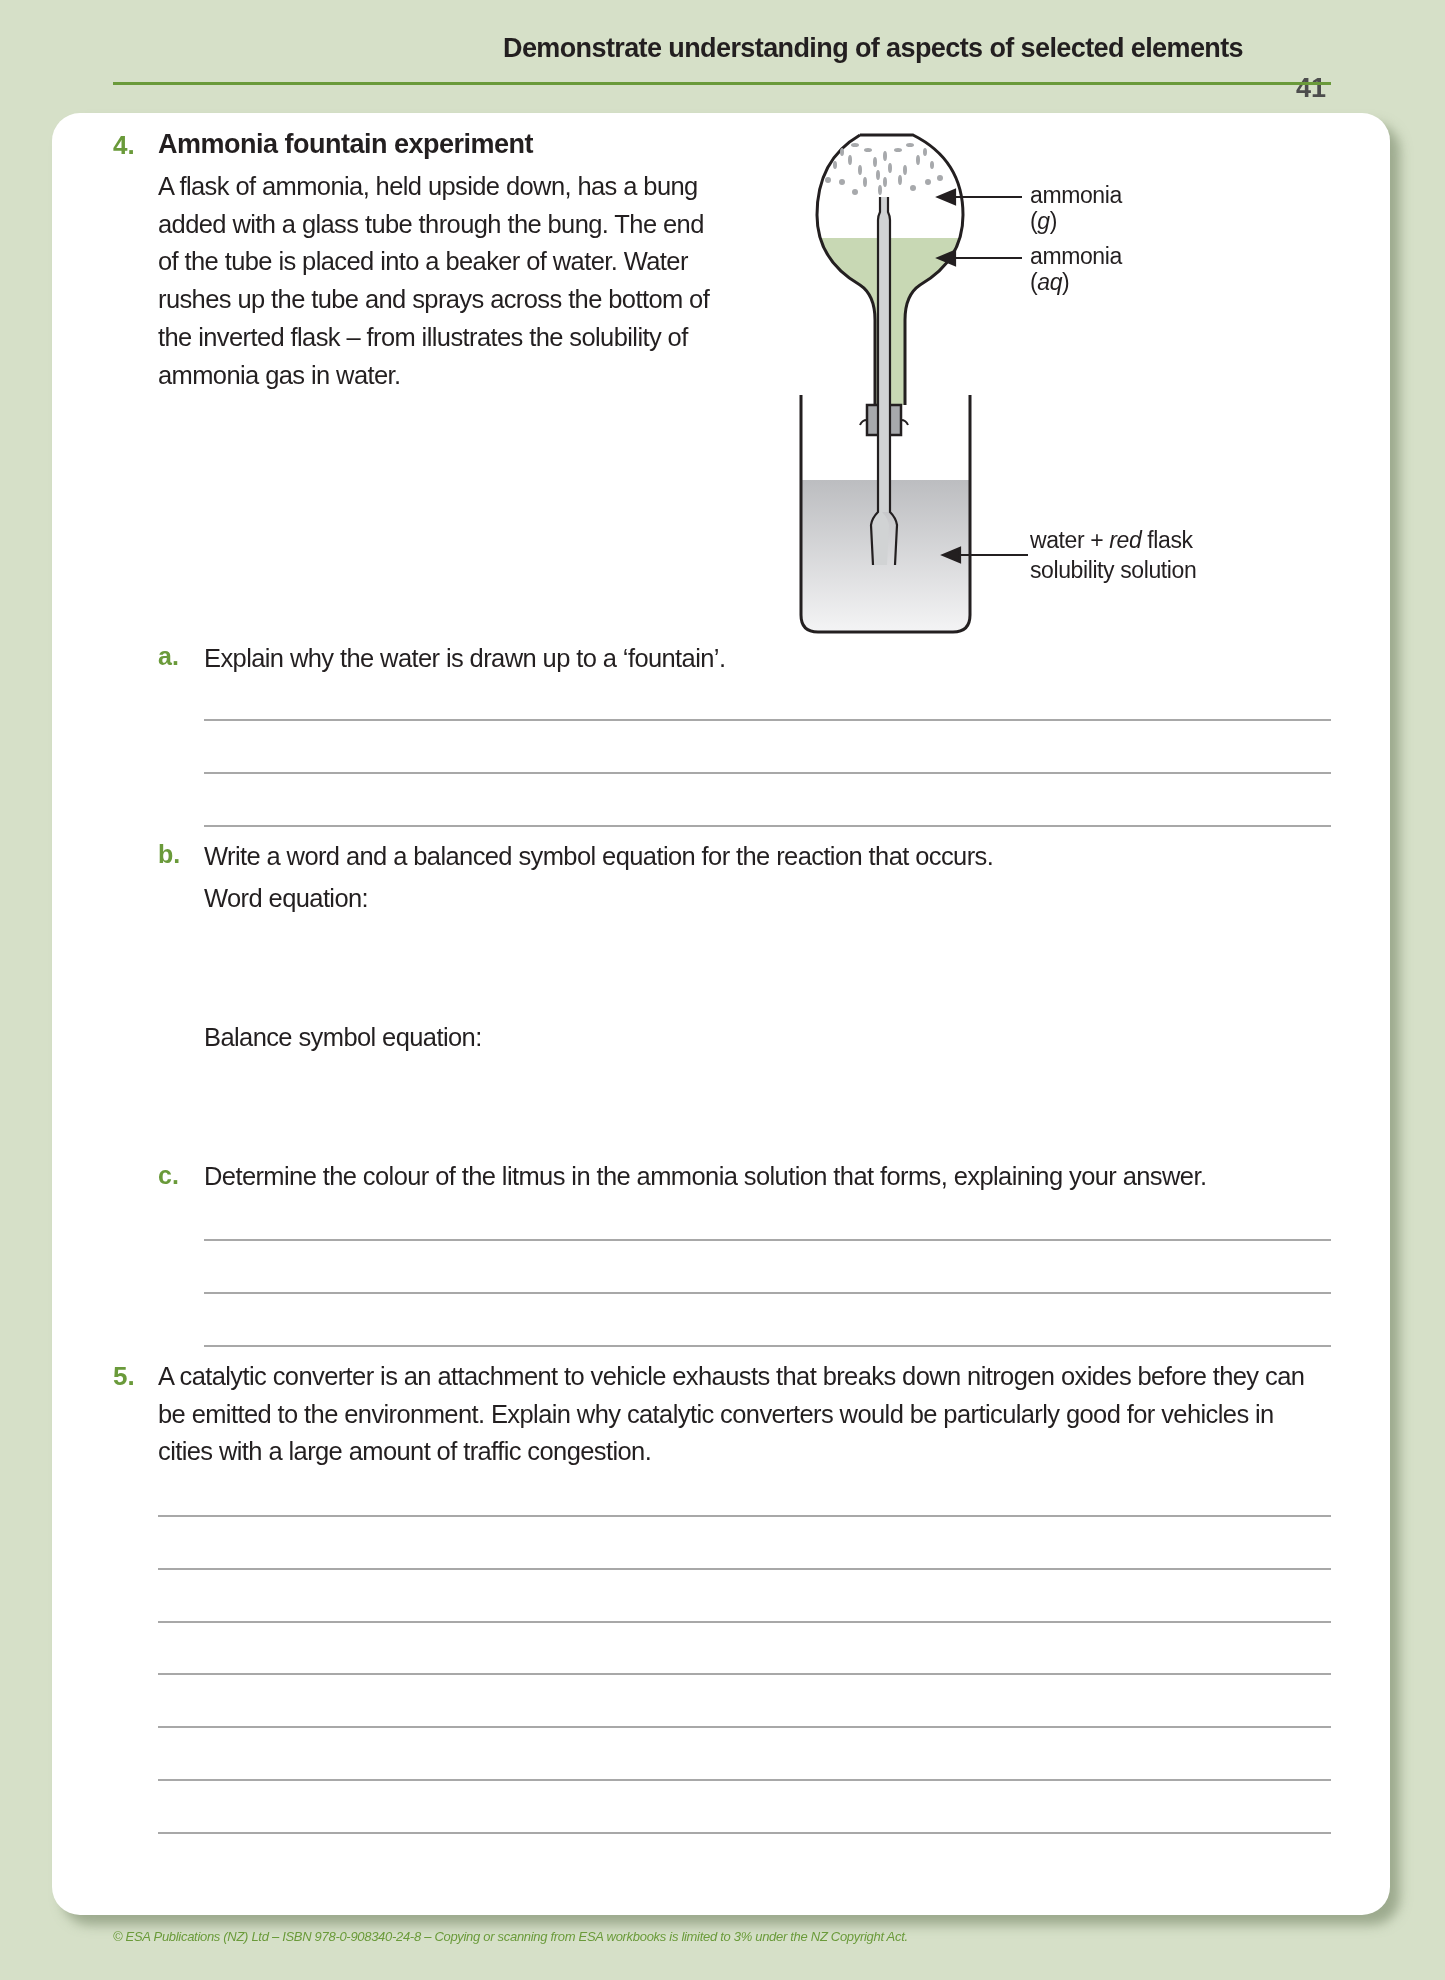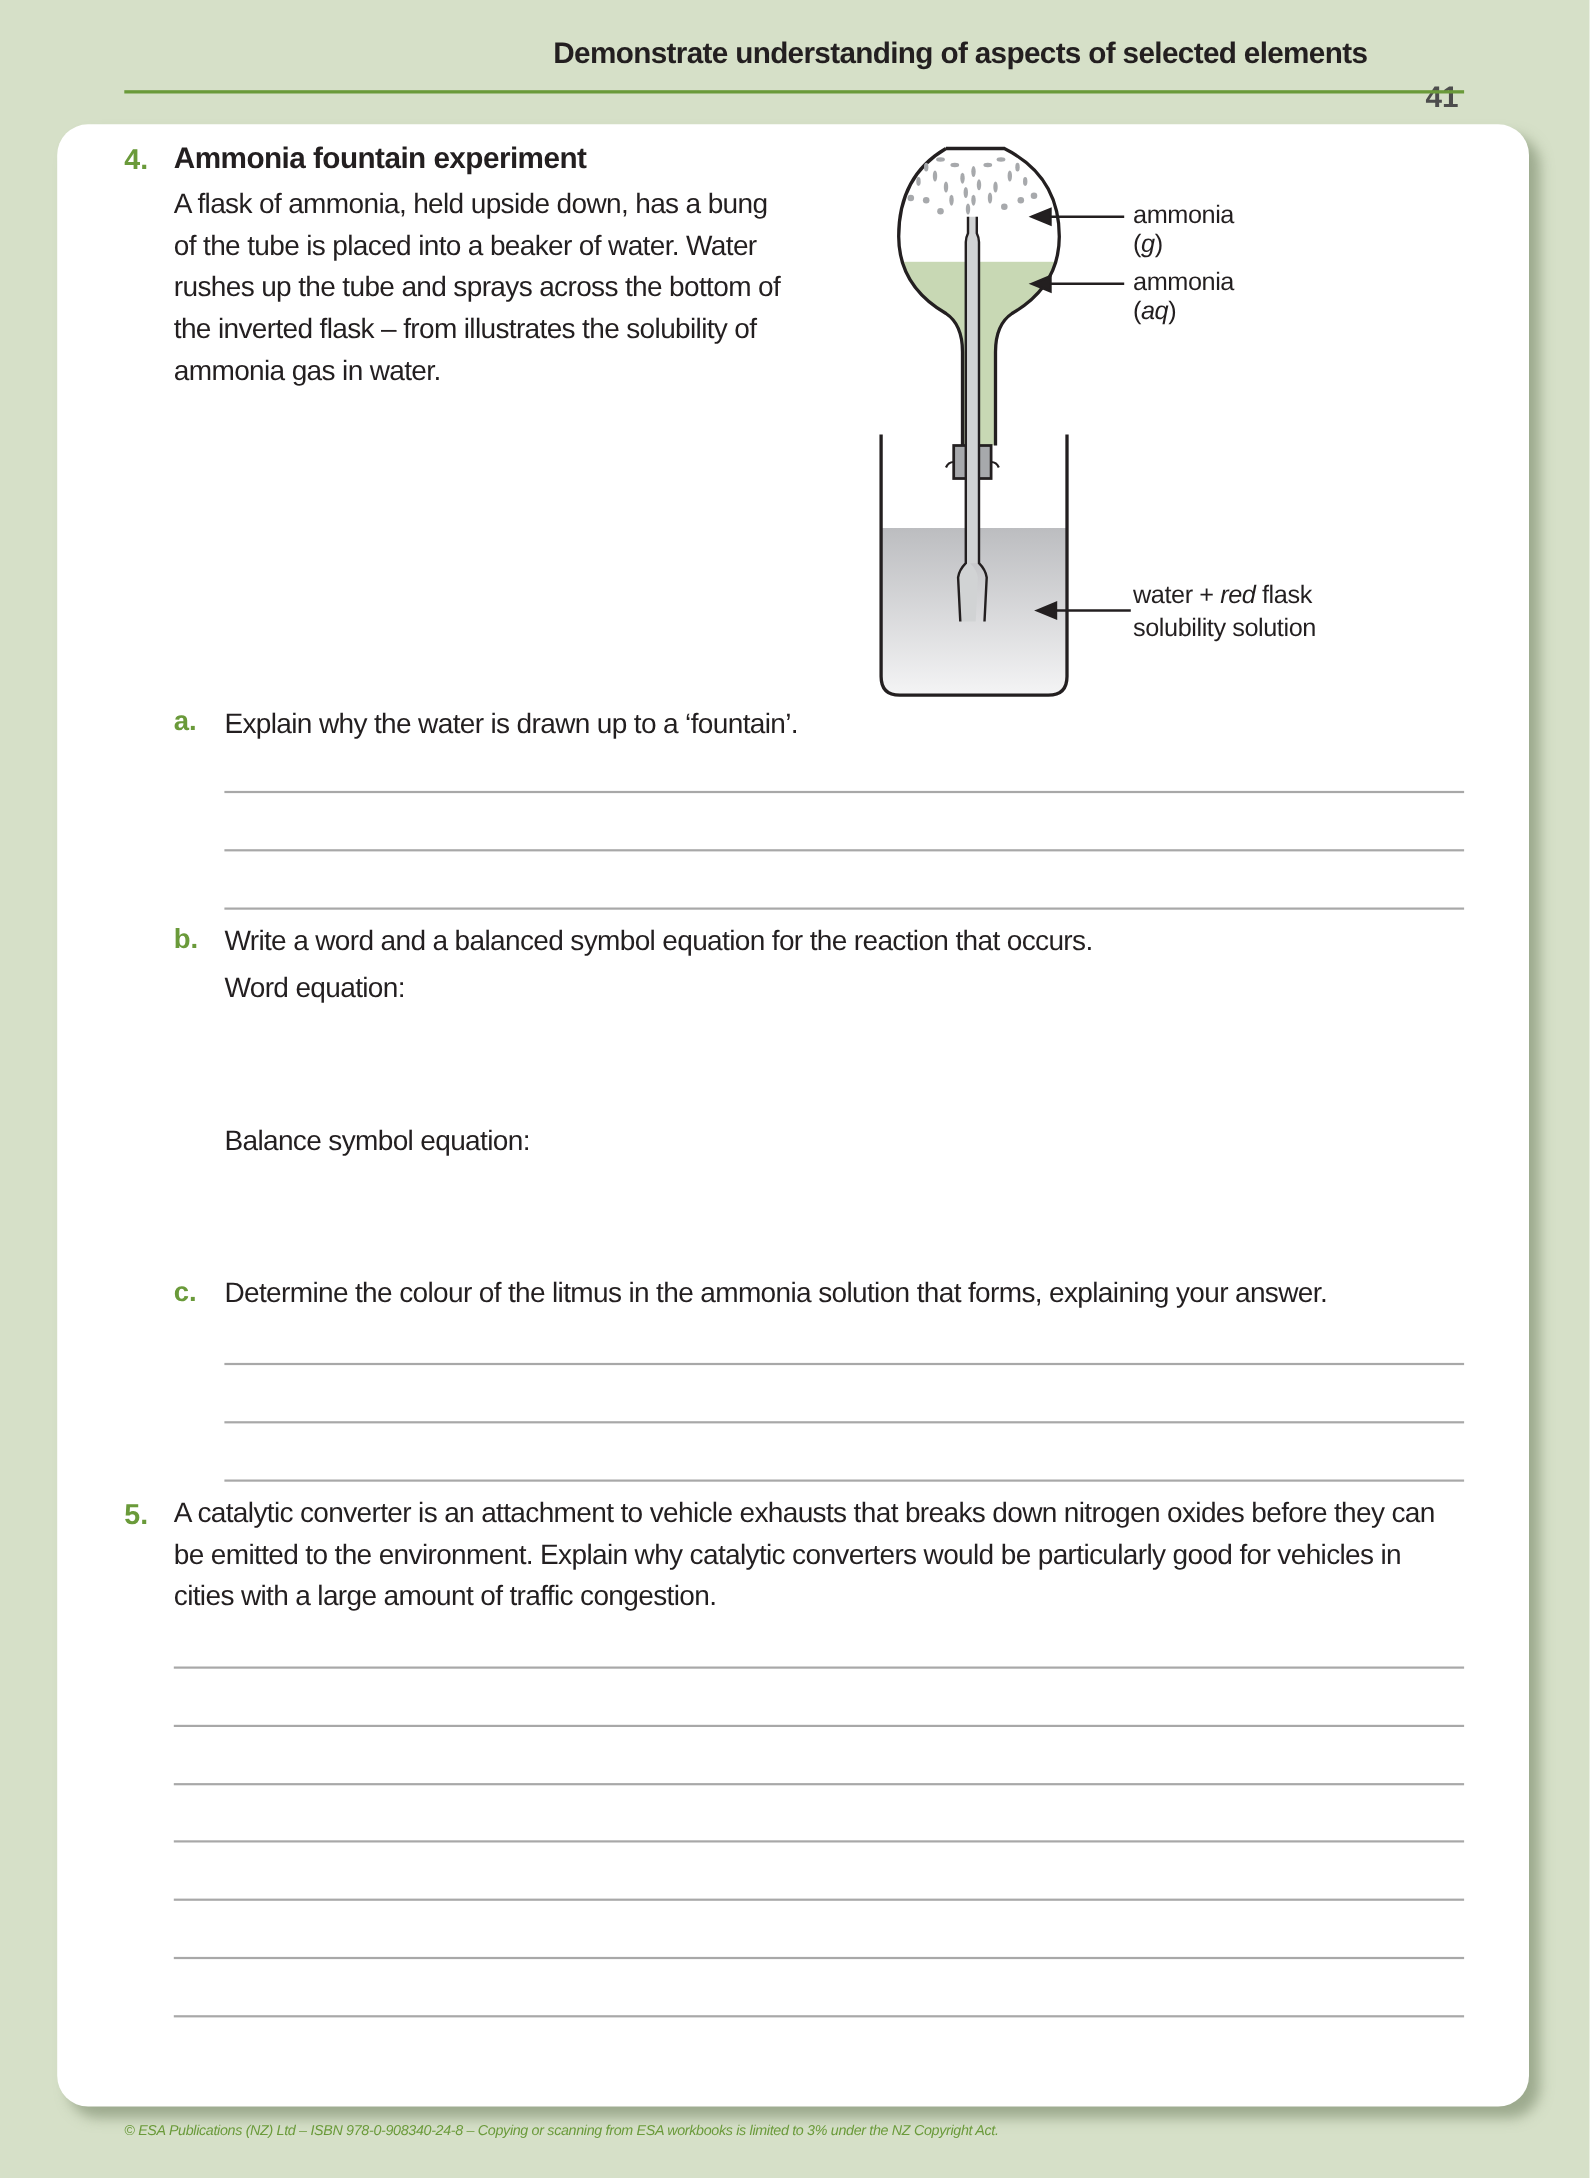--- a/index.html
+++ b/index.html
@@ -59,20 +59,21 @@
 <div class="header-title">Demonstrate understanding of aspects of selected elements</div>
 <div class="header-page">41</div>
 <div class="header-rule"></div>
 
 <div class="card"></div>
 
 <div class="num" style="left:113px; top:130px;">4.</div>
 <div class="q-title">Ammonia fountain experiment</div>
 <div class="para" style="left:158px; top:168px;">
   <div>A flask of ammonia, held upside down, has a bung</div>
+  <div>added with a glass tube through the bung. The end</div>
   <div>of the tube is placed into a beaker of water. Water</div>
   <div>rushes up the tube and sprays across the bottom of</div>
   <div>the inverted flask – from illustrates the solubility of</div>
   <div>ammonia gas in water.</div>
 </div>
 
 <div class="diagram">
   <svg width="480" height="520" viewBox="0 0 480 520">
     <defs>
       <linearGradient id="waterGrad" x1="0" y1="0" x2="0" y2="1">

